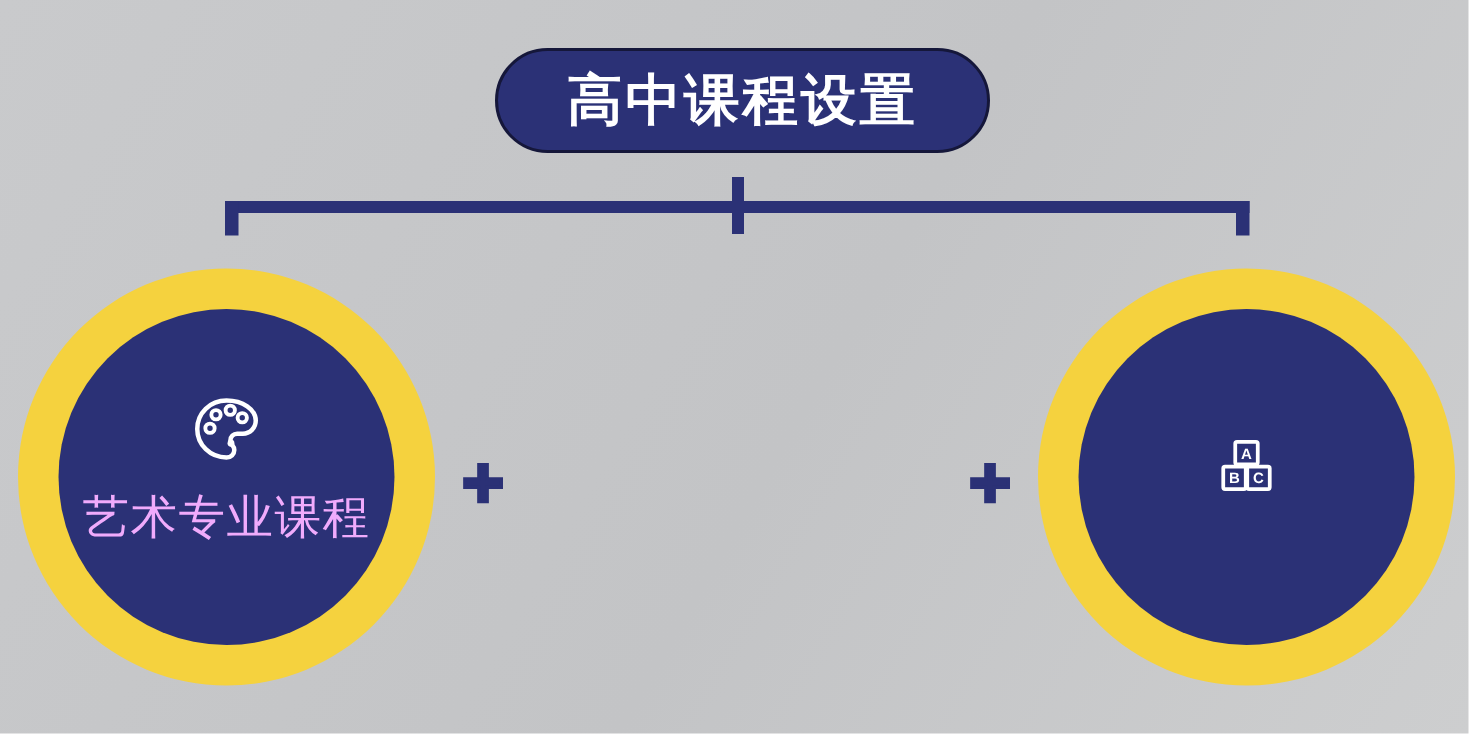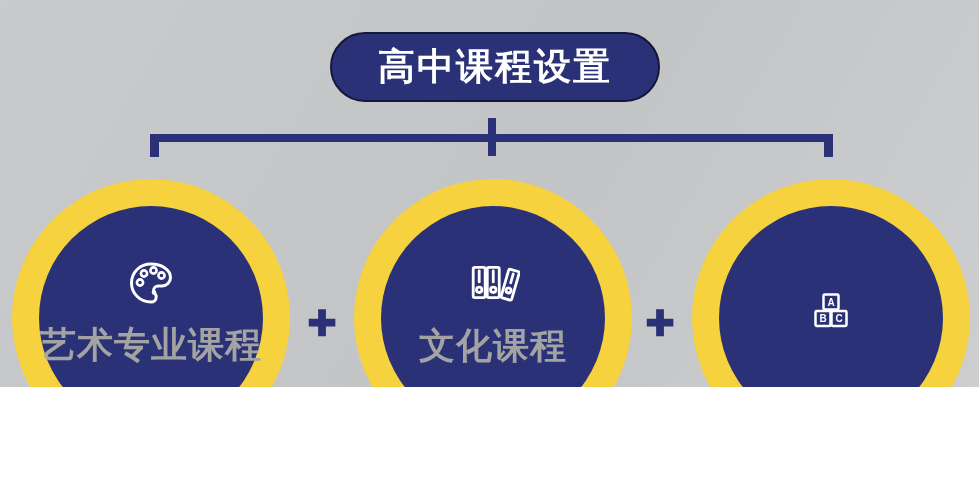--- a/index.html
+++ b/index.html
@@ -3,21 +3,21 @@
 <meta charset="utf-8">
 <style>
   html, body {
     margin: 0;
     padding: 0;
     font-family: "Liberation Sans", sans-serif;
   }
   .canvas {
     position: relative;
     width: 979px;
-    height: 387px;
+    height: 489px;
     background: linear-gradient(120deg, #c9cacc 0%, #c3c4c6 55%, #cdcecf 100%);
     overflow: hidden;
   }
 
   
   .title-pill {
     position: absolute;
     left: 330px;
     top: 32px;
     width: 330px;
@@ -71,23 +71,23 @@
     display: flex;
     flex-direction: column;
     align-items: center;
     justify-content: center;
     gap: 14px;
     box-sizing: border-box;
     padding-bottom: 8px;
   }
   .node .icon { display: block; line-height: 0; }
   .node .node-label {
-    color: #a3a3a3;
-    font-size: 36px;
-    font-weight: bold;
+    color: #f0abfc;
+    font-size: 31px;
+    font-weight: normal;
     letter-spacing: 1px;
     white-space: nowrap;
   }
 
   
   .plus {
     position: absolute;
     width: 80px;
     height: 80px;
     top: 285px;
@@ -133,42 +133,20 @@
           <circle cx="34.5" cy="16.5" r="3.1" fill="none" stroke="#ffffff" stroke-width="2.6"></circle>
           <circle cx="27" cy="33.5" r="2.3" fill="#ffffff"></circle>
         </svg>
       </span>
       <span class="node-label">艺术专业课程</span>
     </div>
   </div>
 
   <div class="plus plus-1">+</div>
 
-  <div class="node node-2">
-    <div class="inner-circle">
-      <span class="icon">
-        <svg width="54" height="50" viewBox="0 0 50 48" aria-hidden="true">
-          <g fill="none" stroke="#ffffff" stroke-width="2.7" stroke-linejoin="round" stroke-linecap="round">
-            <rect x="6" y="9" width="11.5" height="29" rx="1.5"></rect>
-            <line x1="11.75" y1="12.5" x2="11.75" y2="23"></line>
-            <circle cx="11.75" cy="30.5" r="2.6"></circle>
-            <rect x="19.5" y="9" width="11.5" height="29" rx="1.5"></rect>
-            <line x1="25.25" y1="12.5" x2="25.25" y2="23"></line>
-            <circle cx="25.25" cy="30.5" r="2.6"></circle>
-            <g transform="rotate(16 33 38)">
-              <rect x="32.5" y="9.5" width="10.5" height="28.5" rx="1.5"></rect>
-              <line x1="37.75" y1="13" x2="37.75" y2="22"></line>
-              <circle cx="37.75" cy="29.5" r="2.4"></circle>
-            </g>
-          </g>
-        </svg>
-      </span>
-      <span class="node-label">文化课程</span>
-    </div>
-  </div>
 
   <div class="plus plus-2">+</div>
 
   <div class="node node-3">
     <div class="inner-circle">
       <span class="icon">
         <svg width="48" height="48" viewBox="0 0 48 48" aria-hidden="true">
           <g fill="#2b3176" stroke="#ffffff" stroke-width="2.5" stroke-linejoin="round">
             <rect x="8.5" y="21" width="15" height="15" rx="1.2"></rect>
             <rect x="24.5" y="21" width="15" height="15" rx="1.2"></rect>

